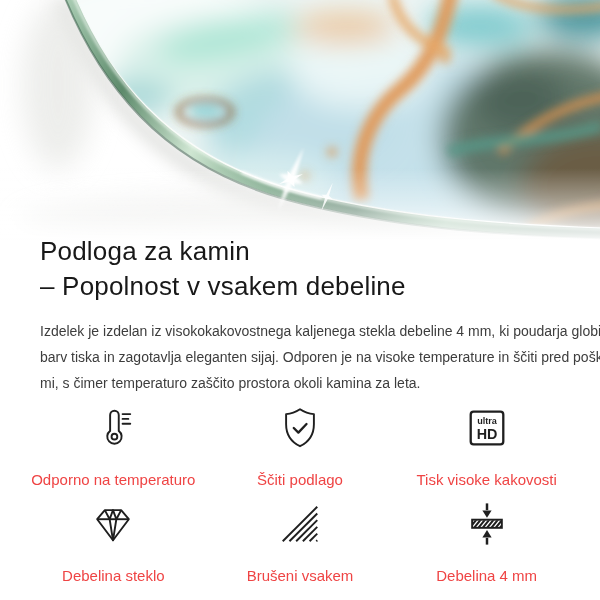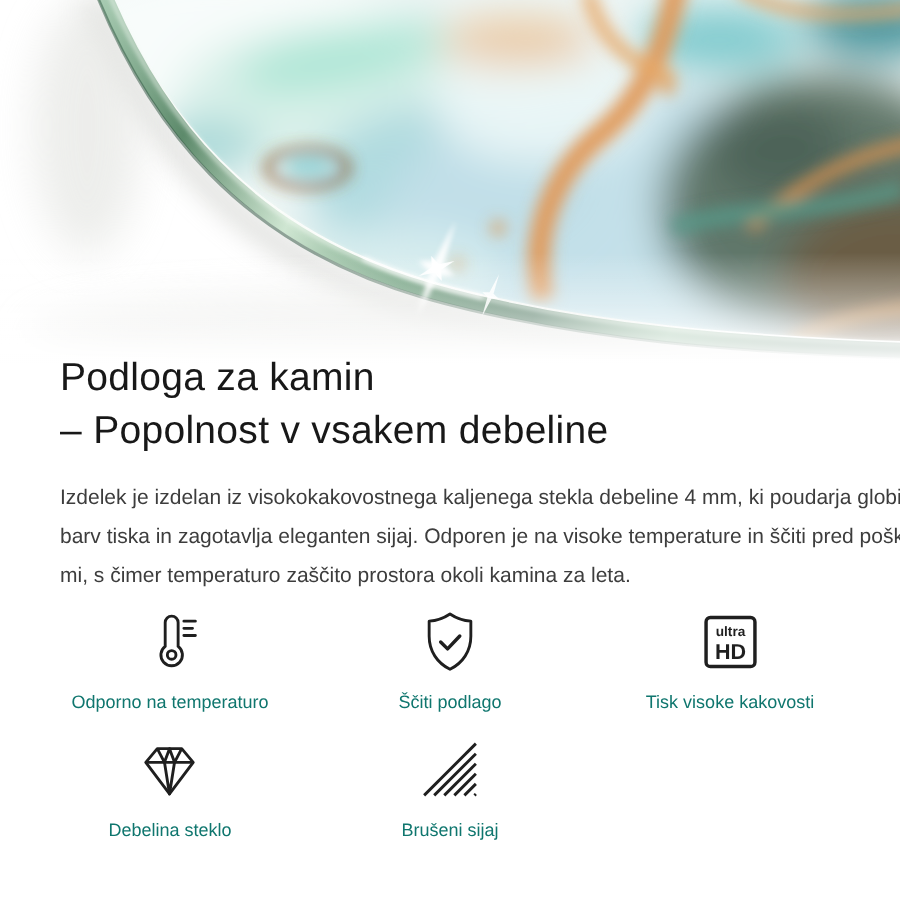--- a/index.html
+++ b/index.html
@@ -20,21 +20,21 @@
   .desc{
     margin:14px 40px 0 40px;font-size:14px;line-height:26px;color:#3d3d3d;
   }
   .desc div{white-space:nowrap;}
   .features{
     margin:8px 20px 0 20px;
     display:grid;grid-template-columns:repeat(3,1fr);row-gap:13px;
   }
   .feature{display:flex;flex-direction:column;align-items:center;text-align:center;}
   .feature .iconbox{height:48px;display:flex;align-items:center;justify-content:center;}
-  .feature .flabel{margin-top:9px;font-size:12px;color:#0f766e;line-height:15px;}
+  .feature .flabel{margin-top:20px;font-size:15px;color:#ef4444;line-height:15px;}
   .ficon{stroke:#1f1f1f;fill:none;stroke-width:2;}
 </style>
 </head>
 <body>
 
 <div class="hero">
 <svg width="600" height="250" viewBox="0 0 600 250">
   <defs>
     <clipPath id="discClip">
       <path d="M 66,-12 C 102,78 162,158 287,194 C 387,222 497,230 614,234 L 614,-12 Z" transform="translate(3,-6)"></path>
@@ -193,17 +193,37 @@
     <div class="iconbox">
       <svg class="ficon" width="46" height="46" viewBox="0 0 48 48" stroke-width="3.2">
         <path d="M 6,42 L 42,6"></path>
         <path d="M 13,42 L 42,13"></path>
         <path d="M 20,42 L 42,20"></path>
         <path d="M 27,42 L 42,27"></path>
         <path d="M 34,42 L 42,34"></path>
         <path d="M 41,42 L 42,41"></path>
       </svg>
     </div>
-    <div class="flabel">Brušeni sijaj</div>
-  </div>
-
+    <div class="flabel">Brušeni vsakem</div>
+  </div>
+
+  <div class="feature">
+    <div class="iconbox">
+      <svg class="ficon" width="46" height="46" viewBox="0 0 48 48">
+        <defs>
+          <clipPath id="barClip">
+              <rect x="9" y="20" width="30" height="7.5"></rect>
+            </clipPath>
+        </defs>
+        <rect x="8.5" y="19.5" width="31" height="8.5"></rect>
+        <g clip-path="url(#barClip)" stroke-width="2.2">
+          <path d="M 6,28 L 13,19.5 M 10.5,28 L 17.5,19.5 M 15,28 L 22,19.5 M 19.5,28 L 26.5,19.5 M 24,28 L 31,19.5 M 28.5,28 L 35.5,19.5 M 33,28 L 40,19.5 M 37.5,28 L 44.5,19.5"></path>
+        </g>
+        <path d="M 24,2.5 L 24,9.5" stroke-width="2.6"></path>
+        <polygon points="24,17.5 19.2,9.8 28.8,9.8" fill="#1f1f1f" stroke="none"></polygon>
+        <path d="M 24,45.5 L 24,38.5" stroke-width="2.6"></path>
+        <polygon points="24,30.3 19.2,38 28.8,38" fill="#1f1f1f" stroke="none"></polygon>
+      </svg>
+    </div>
+    <div class="flabel">Debelina 4 mm</div>
+  </div>
 
 </div>
 
 </body></html>

